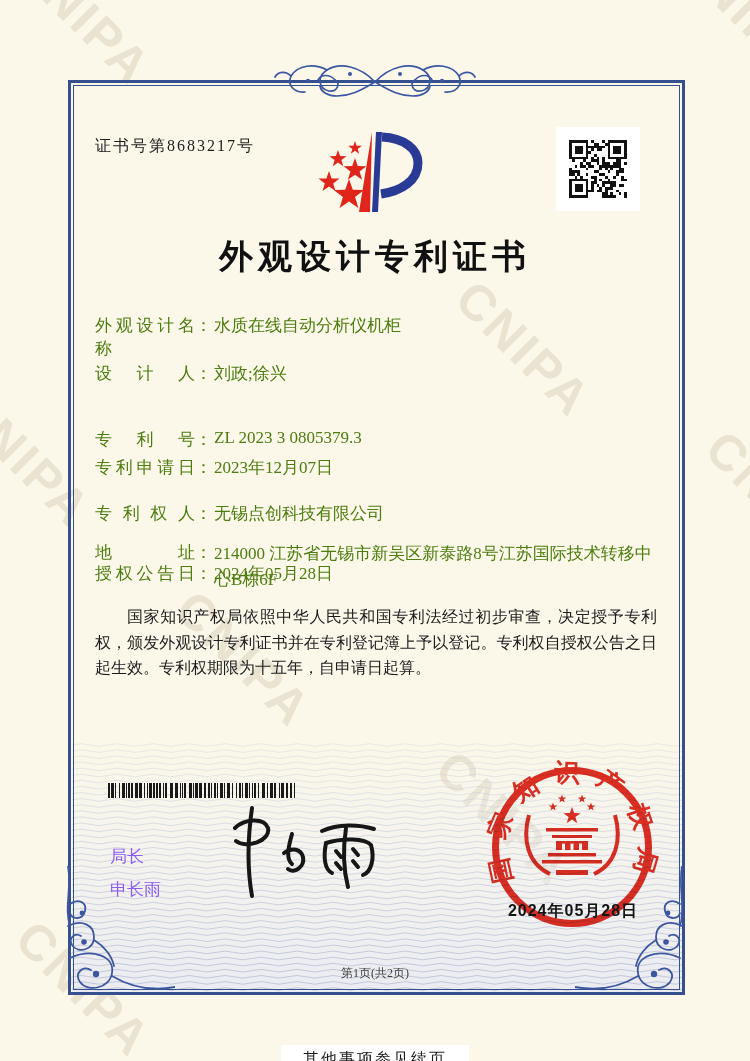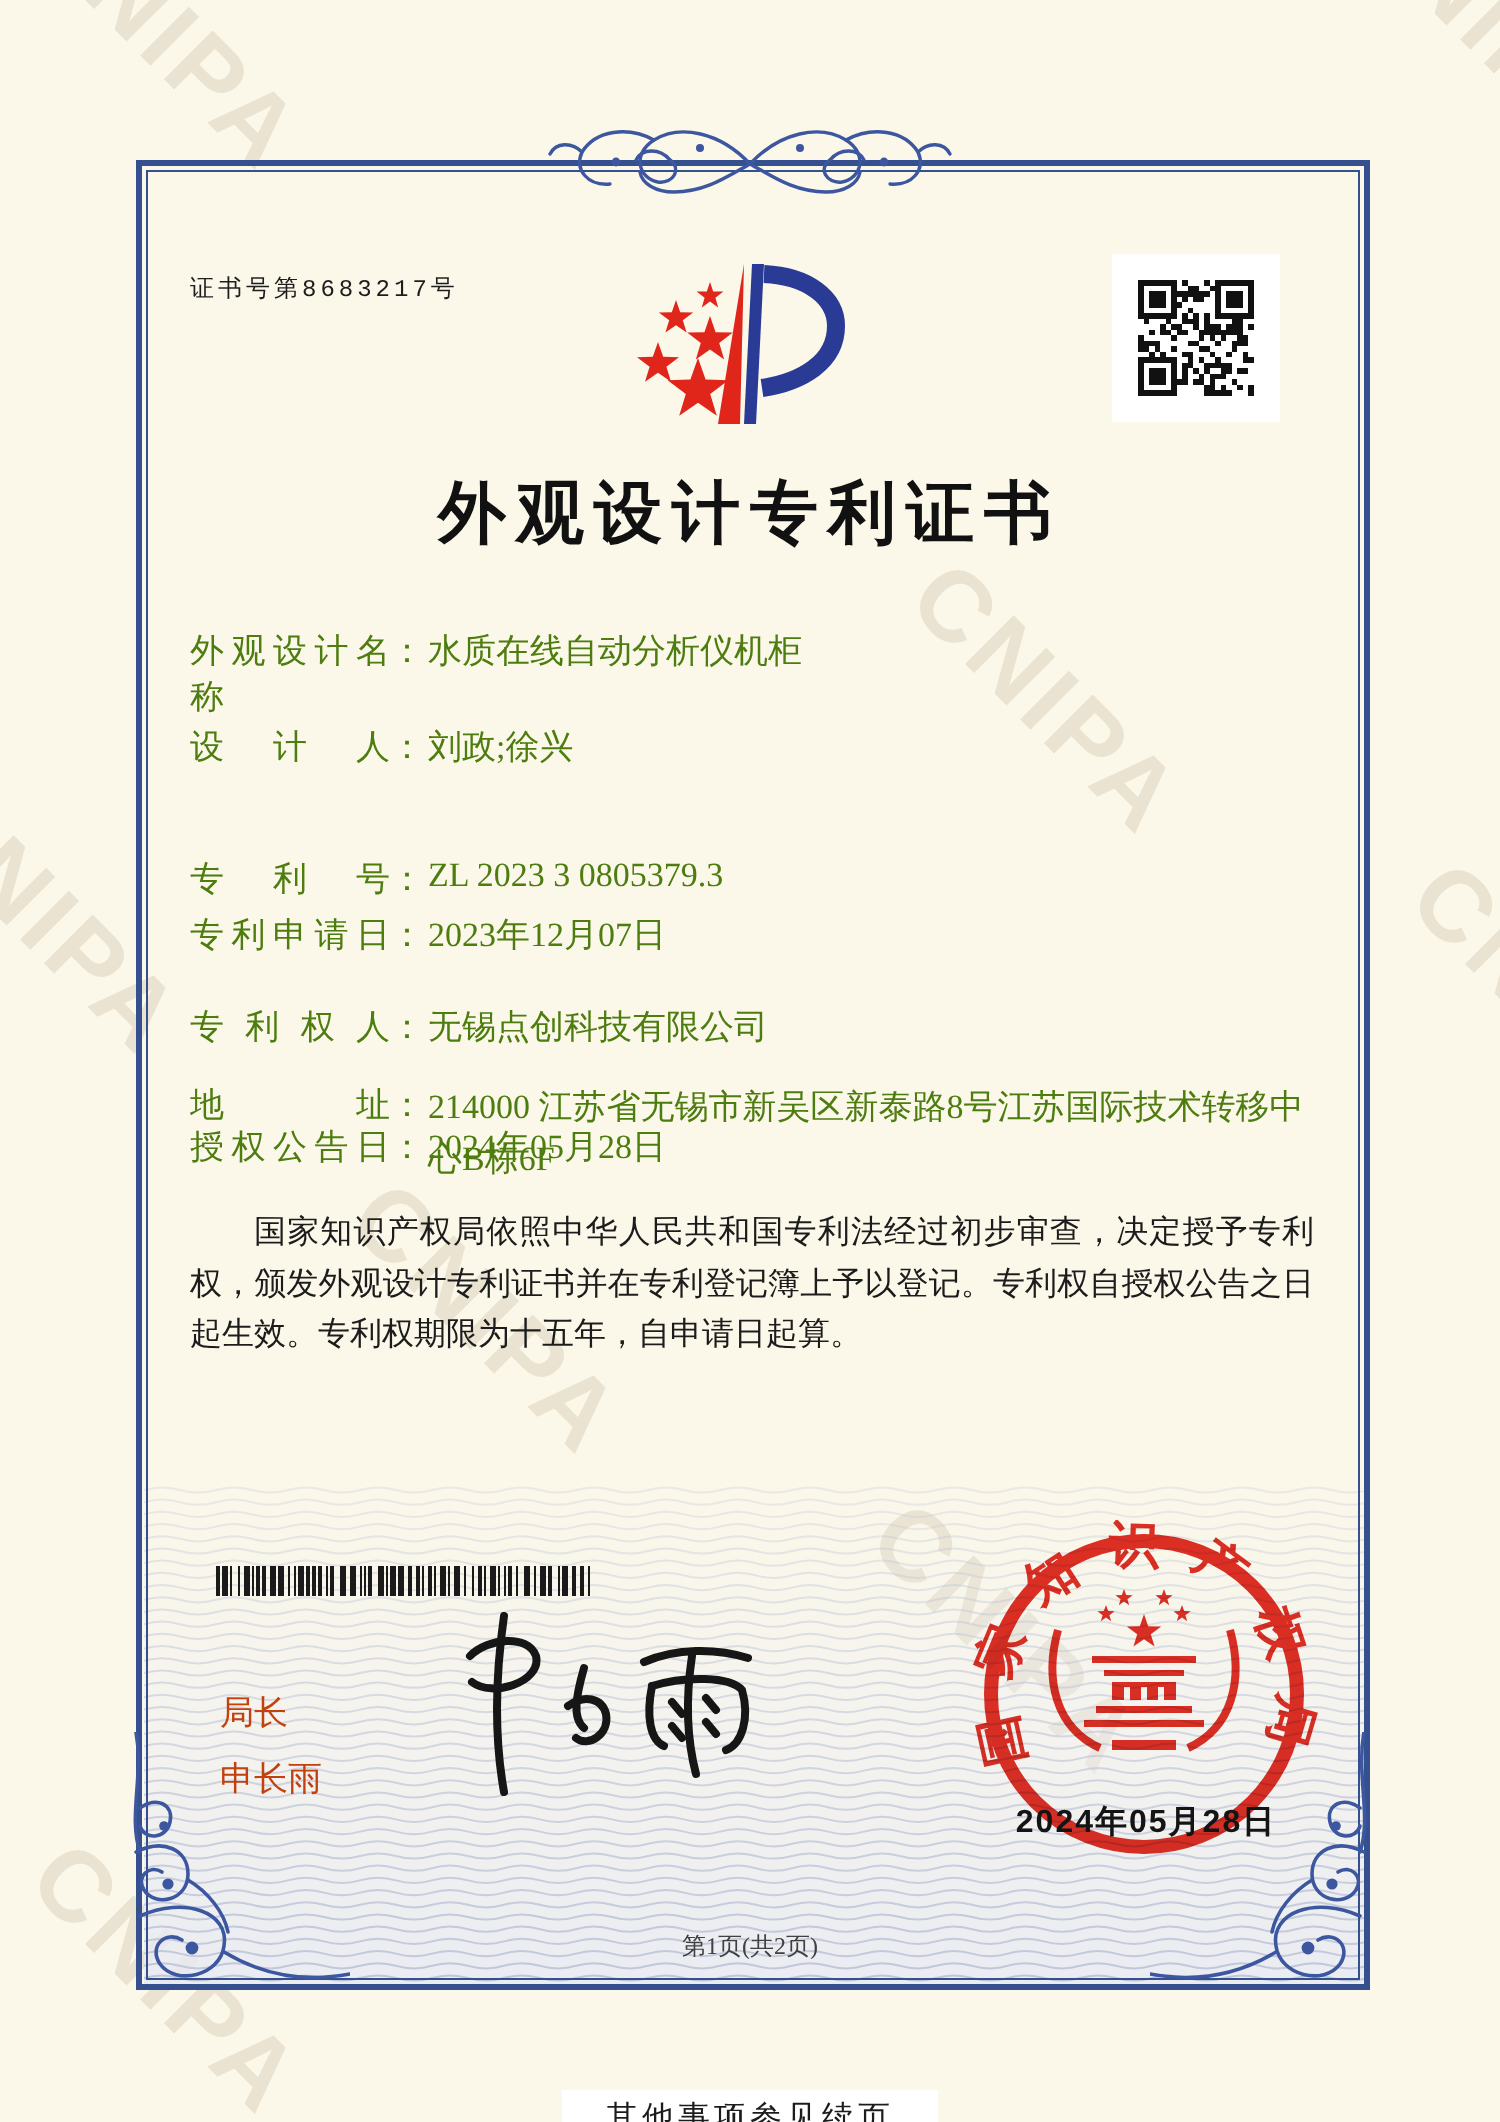--- a/index.html
+++ b/index.html
@@ -19,42 +19,42 @@
   }
   .frame-inner{
     position:absolute;left:2px;top:2px;right:2px;bottom:2px;
     border:1px solid #34508e;
   }
   .waves{position:absolute;left:72px;top:742px;z-index:2;pointer-events:none;}
   .ornament-top{position:absolute;left:258px;top:56px;z-index:4;pointer-events:none;}
   .flourish{position:absolute;z-index:4;pointer-events:none;}
   .fl-left{left:60px;top:866px;}
   .fl-right{left:575px;top:866px;transform:scaleX(-1);}
-  .cert-no{position:absolute;left:95px;top:136px;font-size:12px;letter-spacing:2px;z-index:5;color:#1d1d1d;font-family:Liberation Mono, monospace;}
+  .cert-no{position:absolute;left:95px;top:136px;font-size:16px;letter-spacing:2px;z-index:5;color:#1d1d1d;}
   .logo{position:absolute;left:303px;top:130px;z-index:5;}
   .qr-box{position:absolute;left:556px;top:127px;width:84px;height:84px;background:#fff;z-index:5;
           display:flex;align-items:center;justify-content:center;}
   .title{
     position:absolute;left:0;right:0;top:234px;text-align:center;z-index:5;
     font-size:34px;font-weight:600;letter-spacing:5px;color:#111;
   }
   .fields{position:absolute;left:95px;top:0;width:575px;z-index:5;}
   .frow{position:absolute;left:0;font-size:17px;color:#4d7c0f;}
   .flabel{display:inline-block;width:100px;text-align:justify;text-align-last:justify;vertical-align:top;}
   .fcolon{display:inline-block;vertical-align:top;}
   .fvalue{display:inline-block;margin-left:2px;vertical-align:top;}
   .fvalue-wrap{width:450px;line-height:26px;}
   .frow-right{position:absolute;left:290px;top:0;}
   .frow-right .flabel2{letter-spacing:1px;}
   .paras{position:absolute;left:95px;top:604px;width:562px;z-index:5;
          font-size:16px;line-height:25.5px;text-align:justify;color:#1c1c1c;}
   .paras p{margin:0 0 7px 0;text-indent:2em;}
   .barcode{position:absolute;left:108px;top:783px;z-index:5;}
   .signer{position:absolute;left:110px;top:840px;z-index:5;
-          font-family:Liberation Sans, sans-serif;font-size:17px;line-height:33px;color:#c2410c;}
+          font-family:Liberation Sans, sans-serif;font-size:17px;line-height:33px;color:#8b5cf6;}
   .signature{position:absolute;left:222px;top:798px;z-index:6;}
   .seal{position:absolute;left:482px;top:760px;z-index:7;mix-blend-mode:multiply;opacity:0.95;}
   .seal-date{position:absolute;left:498px;top:901px;width:150px;text-align:center;z-index:8;
              font-family:"Liberation Sans","DejaVu Sans",sans-serif;font-weight:700;
              font-size:16px;letter-spacing:1px;color:#141414;}
   .page-no{position:absolute;left:0;right:0;top:965px;text-align:center;font-size:12px;z-index:5;color:#404040;}
   .note{position:absolute;left:0;right:0;top:999px;text-align:center;z-index:5;}
   .note span{display:inline-block;background:#ffffff;padding:4px 22px;font-size:16px;letter-spacing:2px;color:#1c1c1c;margin-top:46px;}
 </style>
 </head>

